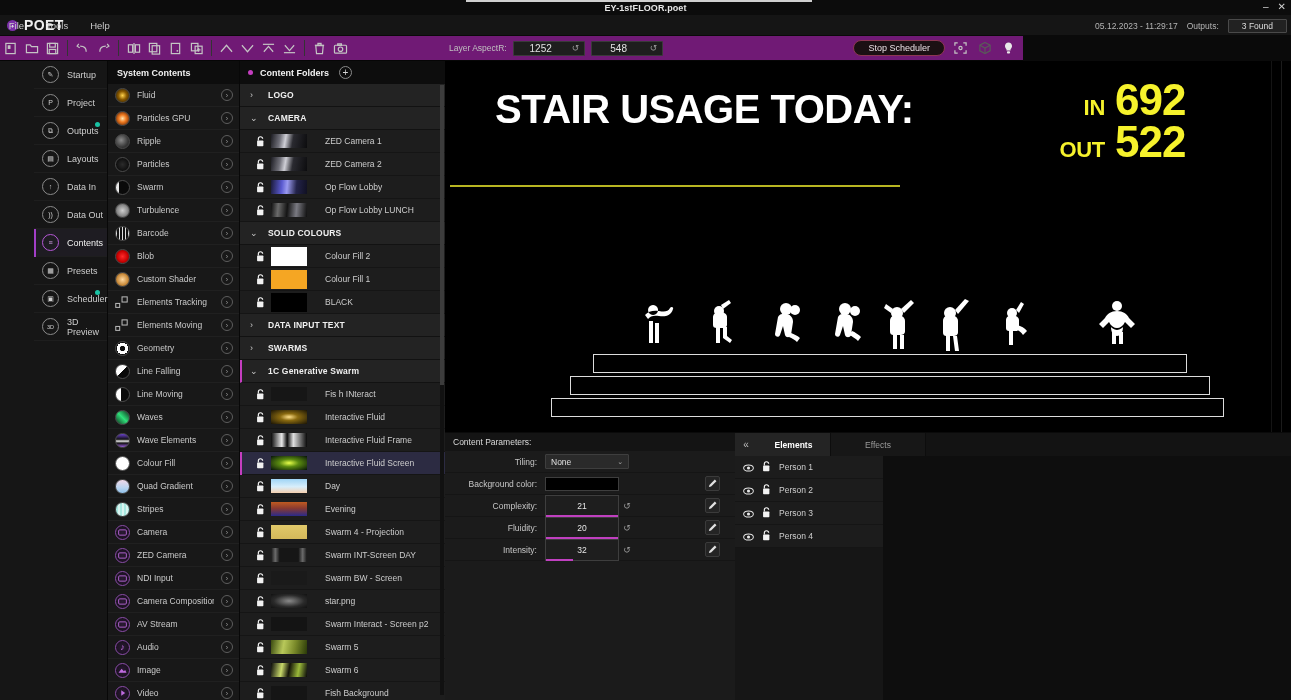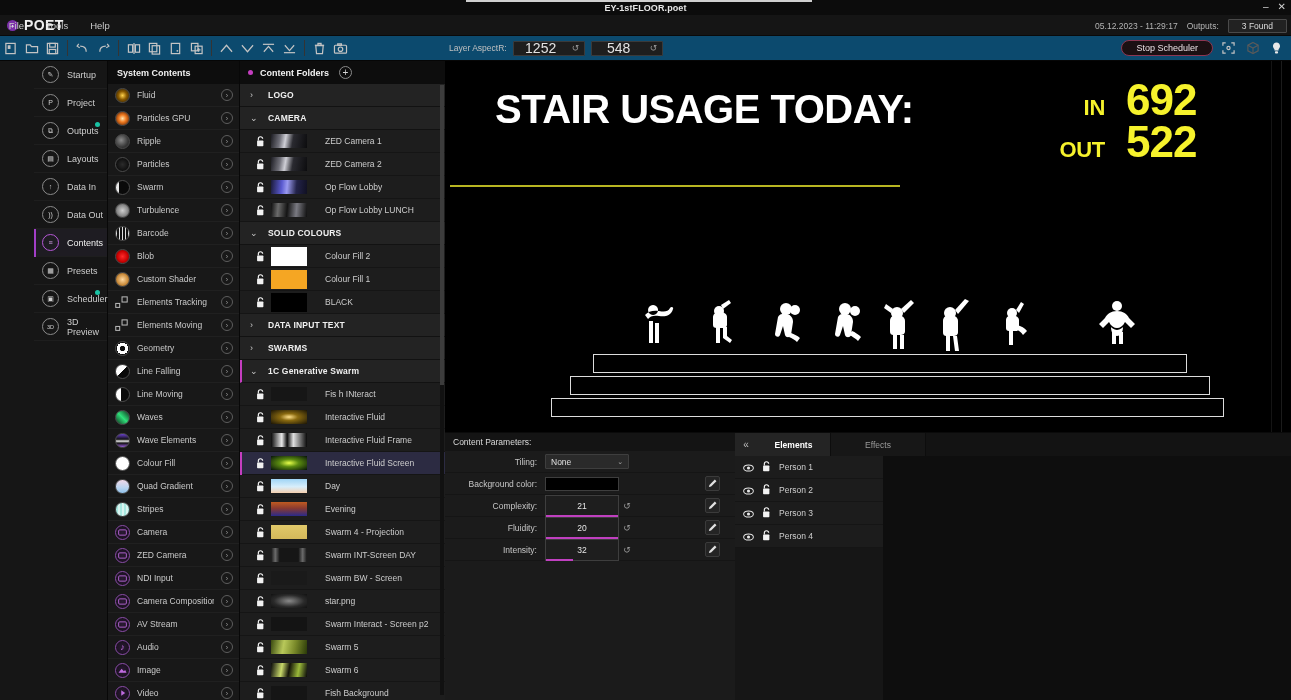--- a/index.html
+++ b/index.html
@@ -46,38 +46,38 @@
     position:absolute; right:4px; top:0; height:21px; display:flex;
     align-items:center; gap:9px; font-size:8.5px; color:#b4b4b4;
   }
   .found-box {
     border:1px solid #4a4a4a; background:#222; color:#ddd;
     padding:1px 13px; font-size:8.5px; border-radius:1px;
   }
 
   
   .toolbar {
-    position:absolute; left:0; top:36px; width:1291px; height:25px;
-    background:#0c4a6e; border-bottom:1px solid #060606;
+    position:absolute; left:0; top:36px; width:1023px; height:25px;
+    background:#701a75; border-bottom:1px solid #060606;
     display:flex; align-items:center;
   }
   .tb-group { display:flex; align-items:center; height:25px; }
   .tb-sep { width:1px; height:16px; background:#343434; margin:0 4px; }
   .tb-btn {
     width:21px; height:21px; display:flex; align-items:center; justify-content:center;
     cursor:default; border-radius:2px;
   }
   .tb-btn svg { display:block; }
   .tb-aspect { position:absolute; left:449px; display:flex; align-items:center; gap:6px; }
   .tb-label { font-size:8.5px; color:#c0c0c0; }
   .num-field {
     display:flex; align-items:center; background:#1e1e1e; border:1px solid #3a3a3a;
     height:15px; width:72px; border-radius:1px;
   }
-  .num-val { flex:1; text-align:center; font-size:14px; color:#e2e2e2; }
+  .num-val { flex:1; text-align:center; font-size:10px; color:#e2e2e2; }
   .num-reset { width:16px; display:flex; align-items:center; justify-content:center; color:#9a9a9a; font-size:9px; }
   .tb-right { position:absolute; right:6px; display:flex; align-items:center; gap:7px; }
   .stop-sched {
     border:1px solid #8d3652; color:#e9dfe3; background:#1b1013;
     font-size:9px; padding:2px 14px; border-radius:9px; cursor:default;
   }
   .tb-icon-sq {
     width:17px; height:16px; display:flex; align-items:center; justify-content:center;
   }
 
@@ -177,21 +177,21 @@
     background:#000; overflow:hidden;
   }
   .canvas-inner { position:absolute; left:0; top:0; width:835px; height:371px; background:#000; }
   .stair-title {
     position:absolute; left:50px; top:26px;
     font-size:40px; font-weight:bold; color:#ffffff;
     font-family:"Liberation Sans", sans-serif;
     letter-spacing:-0.5px;
   }
   .counter { position:absolute; left:592px; top:18px; }
-  .ctr-row { display:flex; align-items:baseline; gap:21px; }
+  .ctr-row { display:flex; align-items:baseline; gap:10px; }
   .ctr-lbl {
     font-size:22px; font-weight:bold; color:#f6f22c; width:68px; text-align:right;
     letter-spacing:-0.3px;
   }
   .ctr-num {
     font-size:44px; font-weight:bold; color:#f6f22c; line-height:0.95;
     letter-spacing:-1px;
   }
   .yellow-line {
     position:absolute; left:5px; top:124px; width:450px; height:2px; background:#b8b522;

